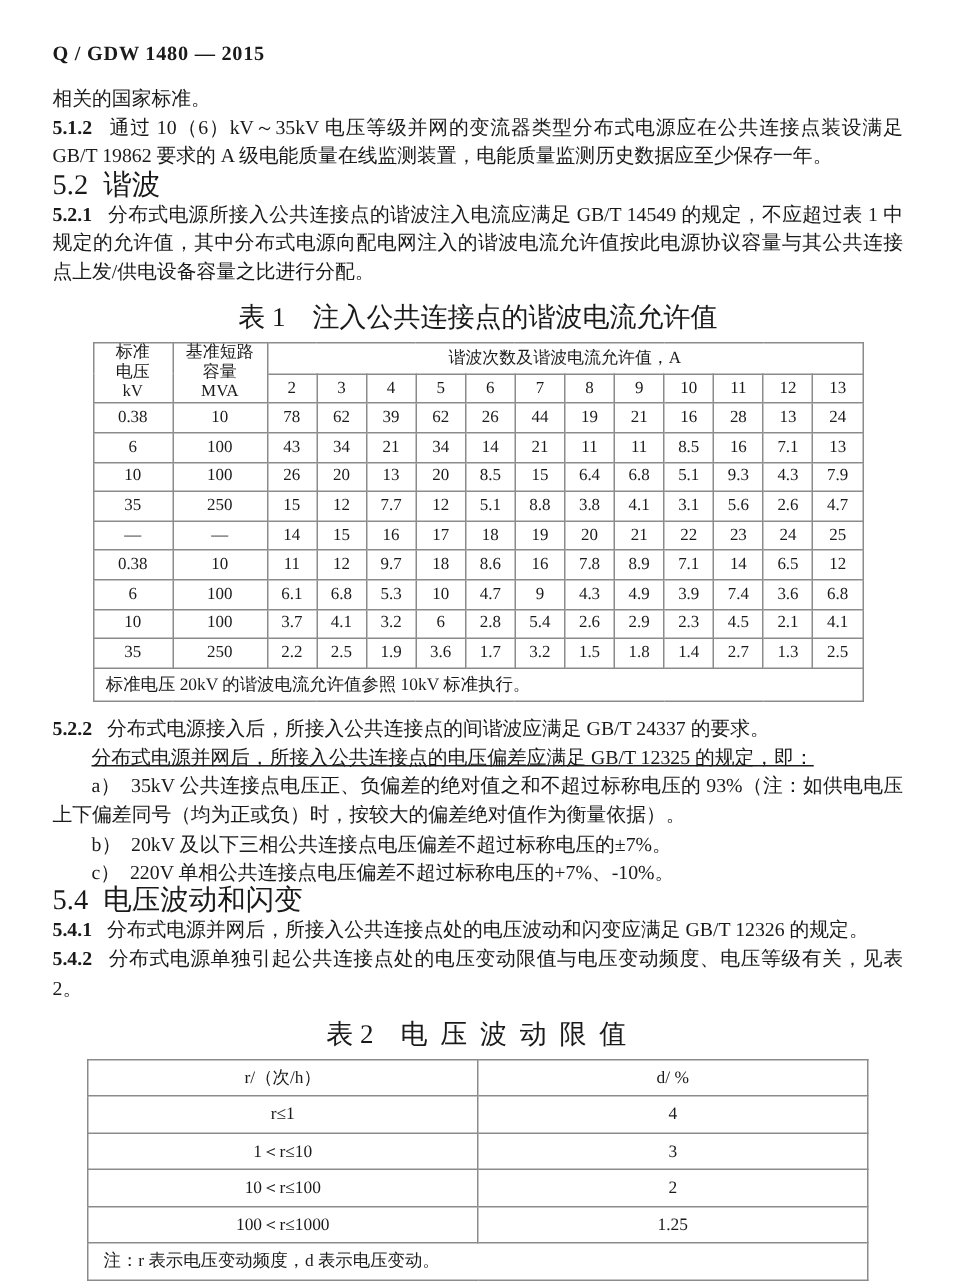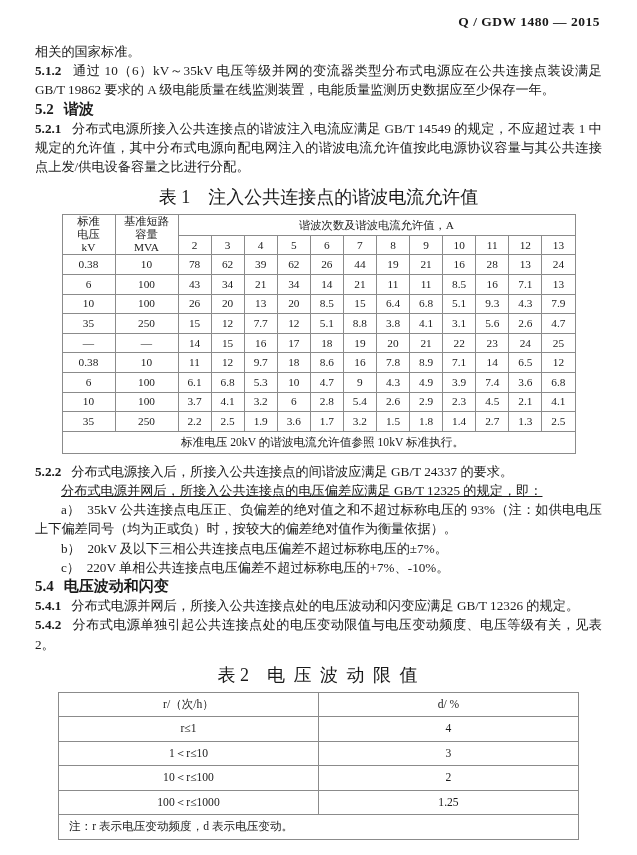--- a/index.html
+++ b/index.html
@@ -17,46 +17,45 @@
   }
   .page {
     width: 637px;
     height: 855px;
     box-sizing: border-box;
     padding: 0 35px;
     position: relative;
   }
   
   .doc-header {
-    text-align: right;
     font-weight: bold;
     font-size: 13.5px;
     letter-spacing: 0.5px;
-    padding-top: 14px;
+    padding-top: 28px;
     padding-right: 2px;
     font-family: "Liberation Serif", "DejaVu Serif", serif;
   }
   
   .body-text {
     font-size: 13.2px;
     line-height: 19.2px;
     text-align: justify;
     text-justify: inter-ideograph;
     margin: 0;
     font-family: "Liberation Serif", "DejaVu Serif", serif;
   }
   .para {
     margin: 0;
   }
   .sec-num {
     font-weight: bold;
   }
   .heading {
-    font-weight: bold;
-    font-size: 15px;
+    font-weight: normal;
+    font-size: 19px;
     line-height: 19.2px;
     margin: 0;
   }
   .heading .h-num { margin-right: 10px; }
   .indent-1 { text-indent: 26px; text-decoration: underline; }
   .indent-list { text-indent: 26px; }
   
   .tbl-caption {
     text-align: center;
     font-weight: normal;
@@ -83,21 +82,21 @@
     width: 514px;
     margin: 0 auto;
     border: 1px solid #555;
   }
   #table1 td, #table1 th {
     height: 18.6px;
     line-height: 13px;
   }
   #table1 .hdr-top { height: 19px; }
   #table1 .note-cell {
-    text-align: center;
+    text-align: left;
     padding-left: 8px;
     height: 21px;
     font-size: 11.6px;
   }
   #table1 .col-v { width: 52px; }
   #table1 .col-s { width: 62px; }
   
   #table2 {
     width: 521px;
     margin: 0 auto;

